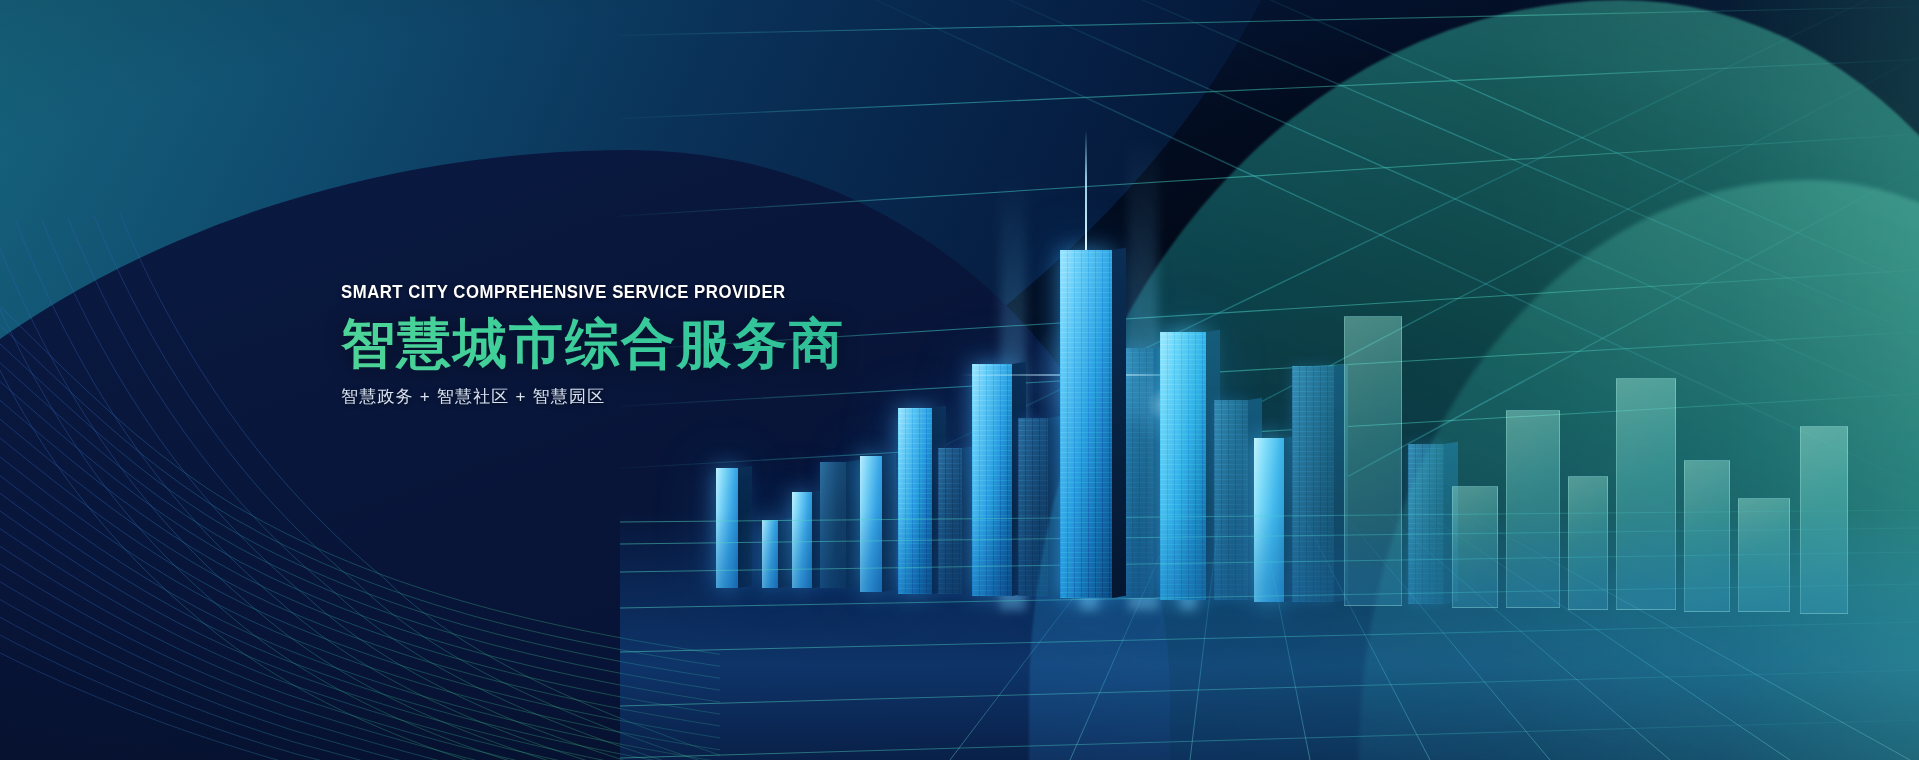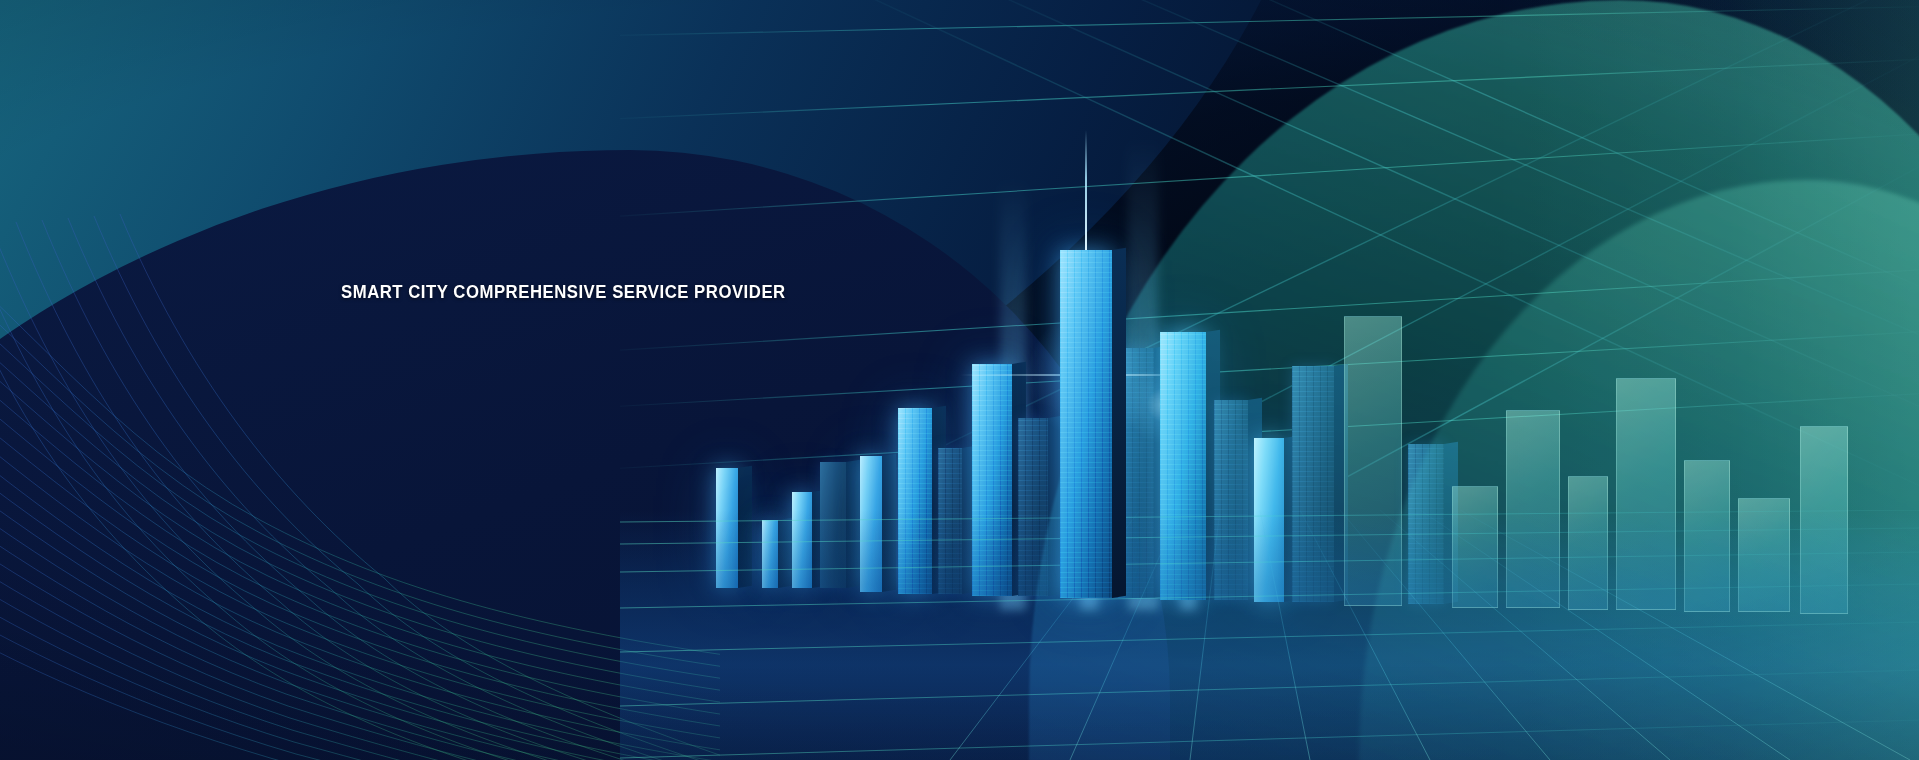--- a/index.html
+++ b/index.html
@@ -406,16 +406,18 @@
     </div>
 
   </div>
 
   <div class="swoosh-green"></div>
   <div class="swoosh-green-2"></div>
   <div class="green-edge"></div>
 
   <div class="copy">
     <div class="eyebrow">SMART CITY COMPREHENSIVE SERVICE PROVIDER</div>
+    <div class="headline">智慧城市综合服务商</div>
+    <div class="subtitle">智慧政务 + 智慧社区 + 智慧园区</div>
   </div>
 
   <div class="vignette"></div>
 </div>
 
 </body></html>

